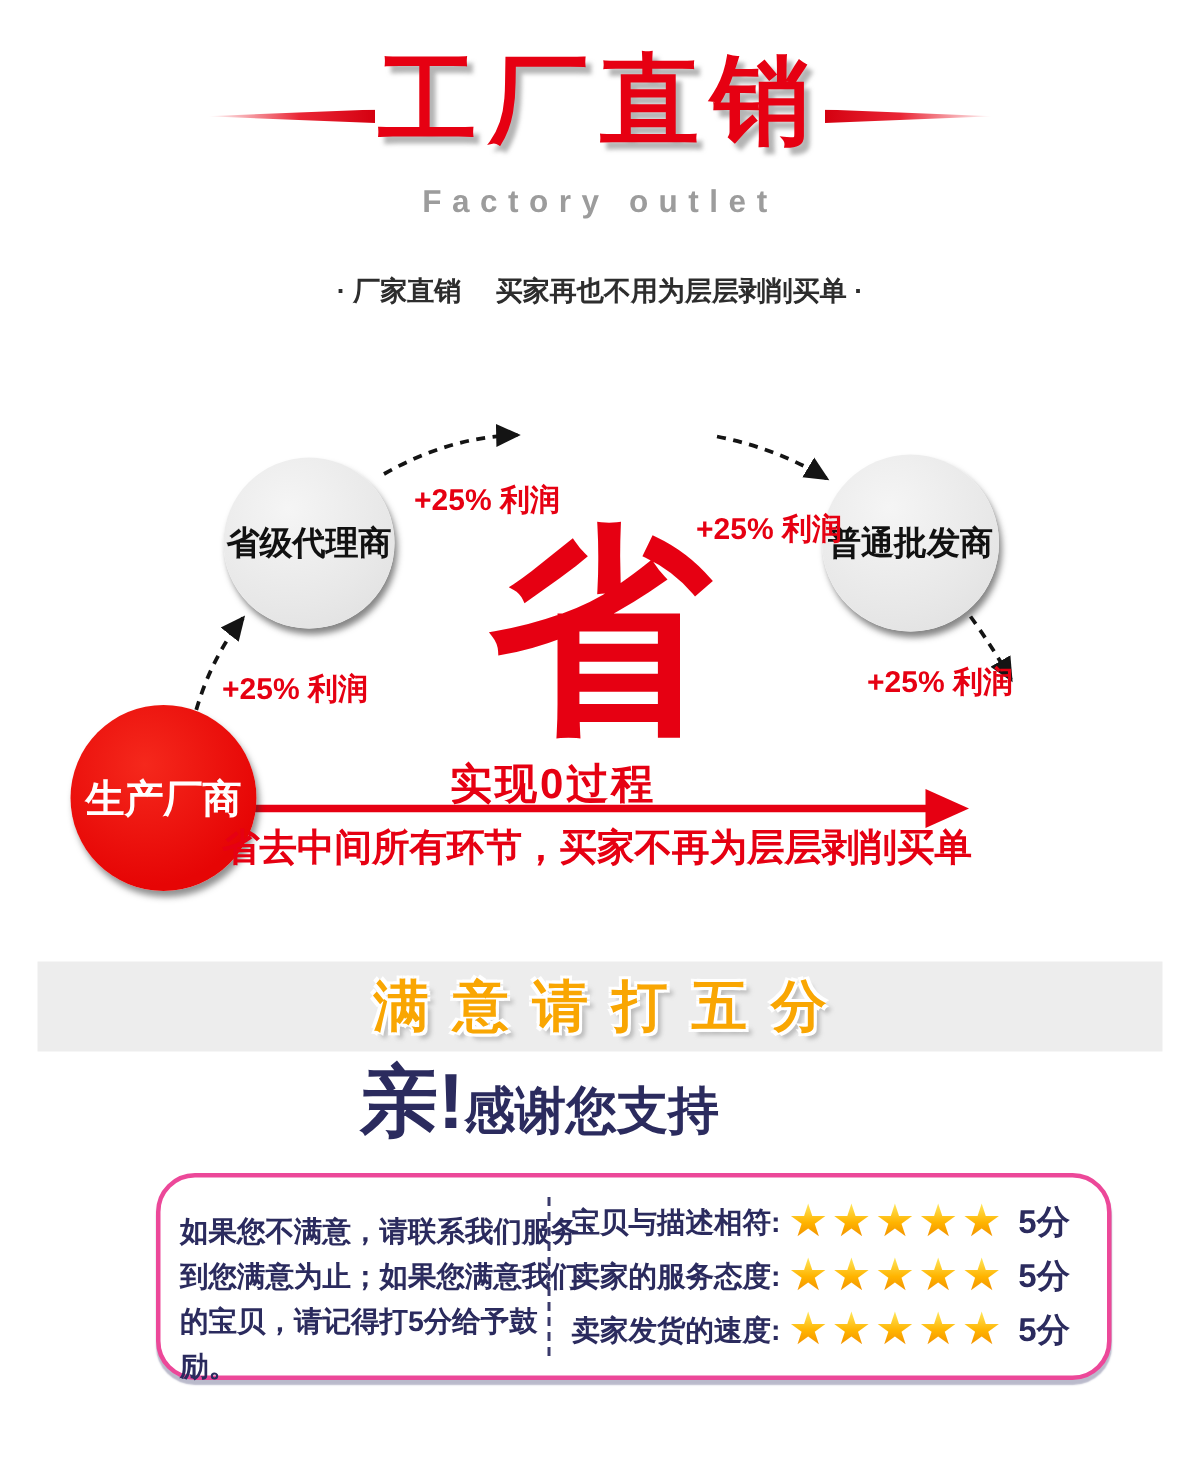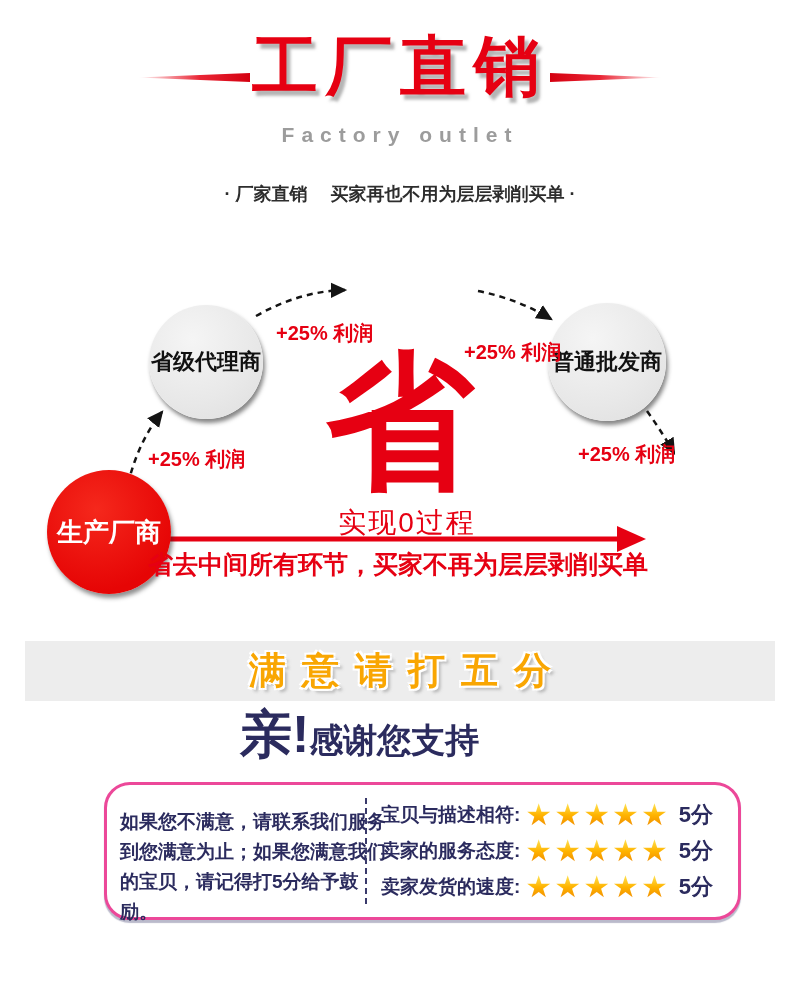--- a/index.html
+++ b/index.html
@@ -59,22 +59,22 @@
   .node-city       { left:360px; top:233px; width:115px; height:115px; }
   .node-wholesaler { left:548px; top:303px; width:118px; height:118px; }
   .node-producer   { left:47px;  top:470px; width:124px; height:124px; font-size:26px; }
   .node-consumer   { left:638px; top:458px; width:121px; height:121px; font-size:27px; }
 
   .save-char {
     position:absolute; left:318px; top:348px; width:164px; text-align:center;
     font-size:148px; line-height:1; font-weight:900; color:#e60012;
   }
   .zero-process {
-    position:absolute; left:300px; top:504px; width:214px; text-align:center;
-    font-size:28px; font-weight:400; color:#e60012; letter-spacing:2px; white-space:nowrap;
+    position:absolute; left:300px; top:504px; width:214px; 
+    font-size:28px; font-weight:700; color:#e60012; letter-spacing:2px; white-space:nowrap;
   }
   .arrow-caption {
     position:absolute; left:0; top:548px; width:796px; text-align:center;
     font-size:25px; font-weight:800; color:#e60012; white-space:nowrap;font-family:Liberation Mono, monospace;
   }
   .profit {
     position:absolute; color:#e60012; font-weight:700; font-size:20px; white-space:nowrap;
   }
   .profit-1 { left:148px; top:446px; }
   .profit-2 { left:276px; top:320px; }

